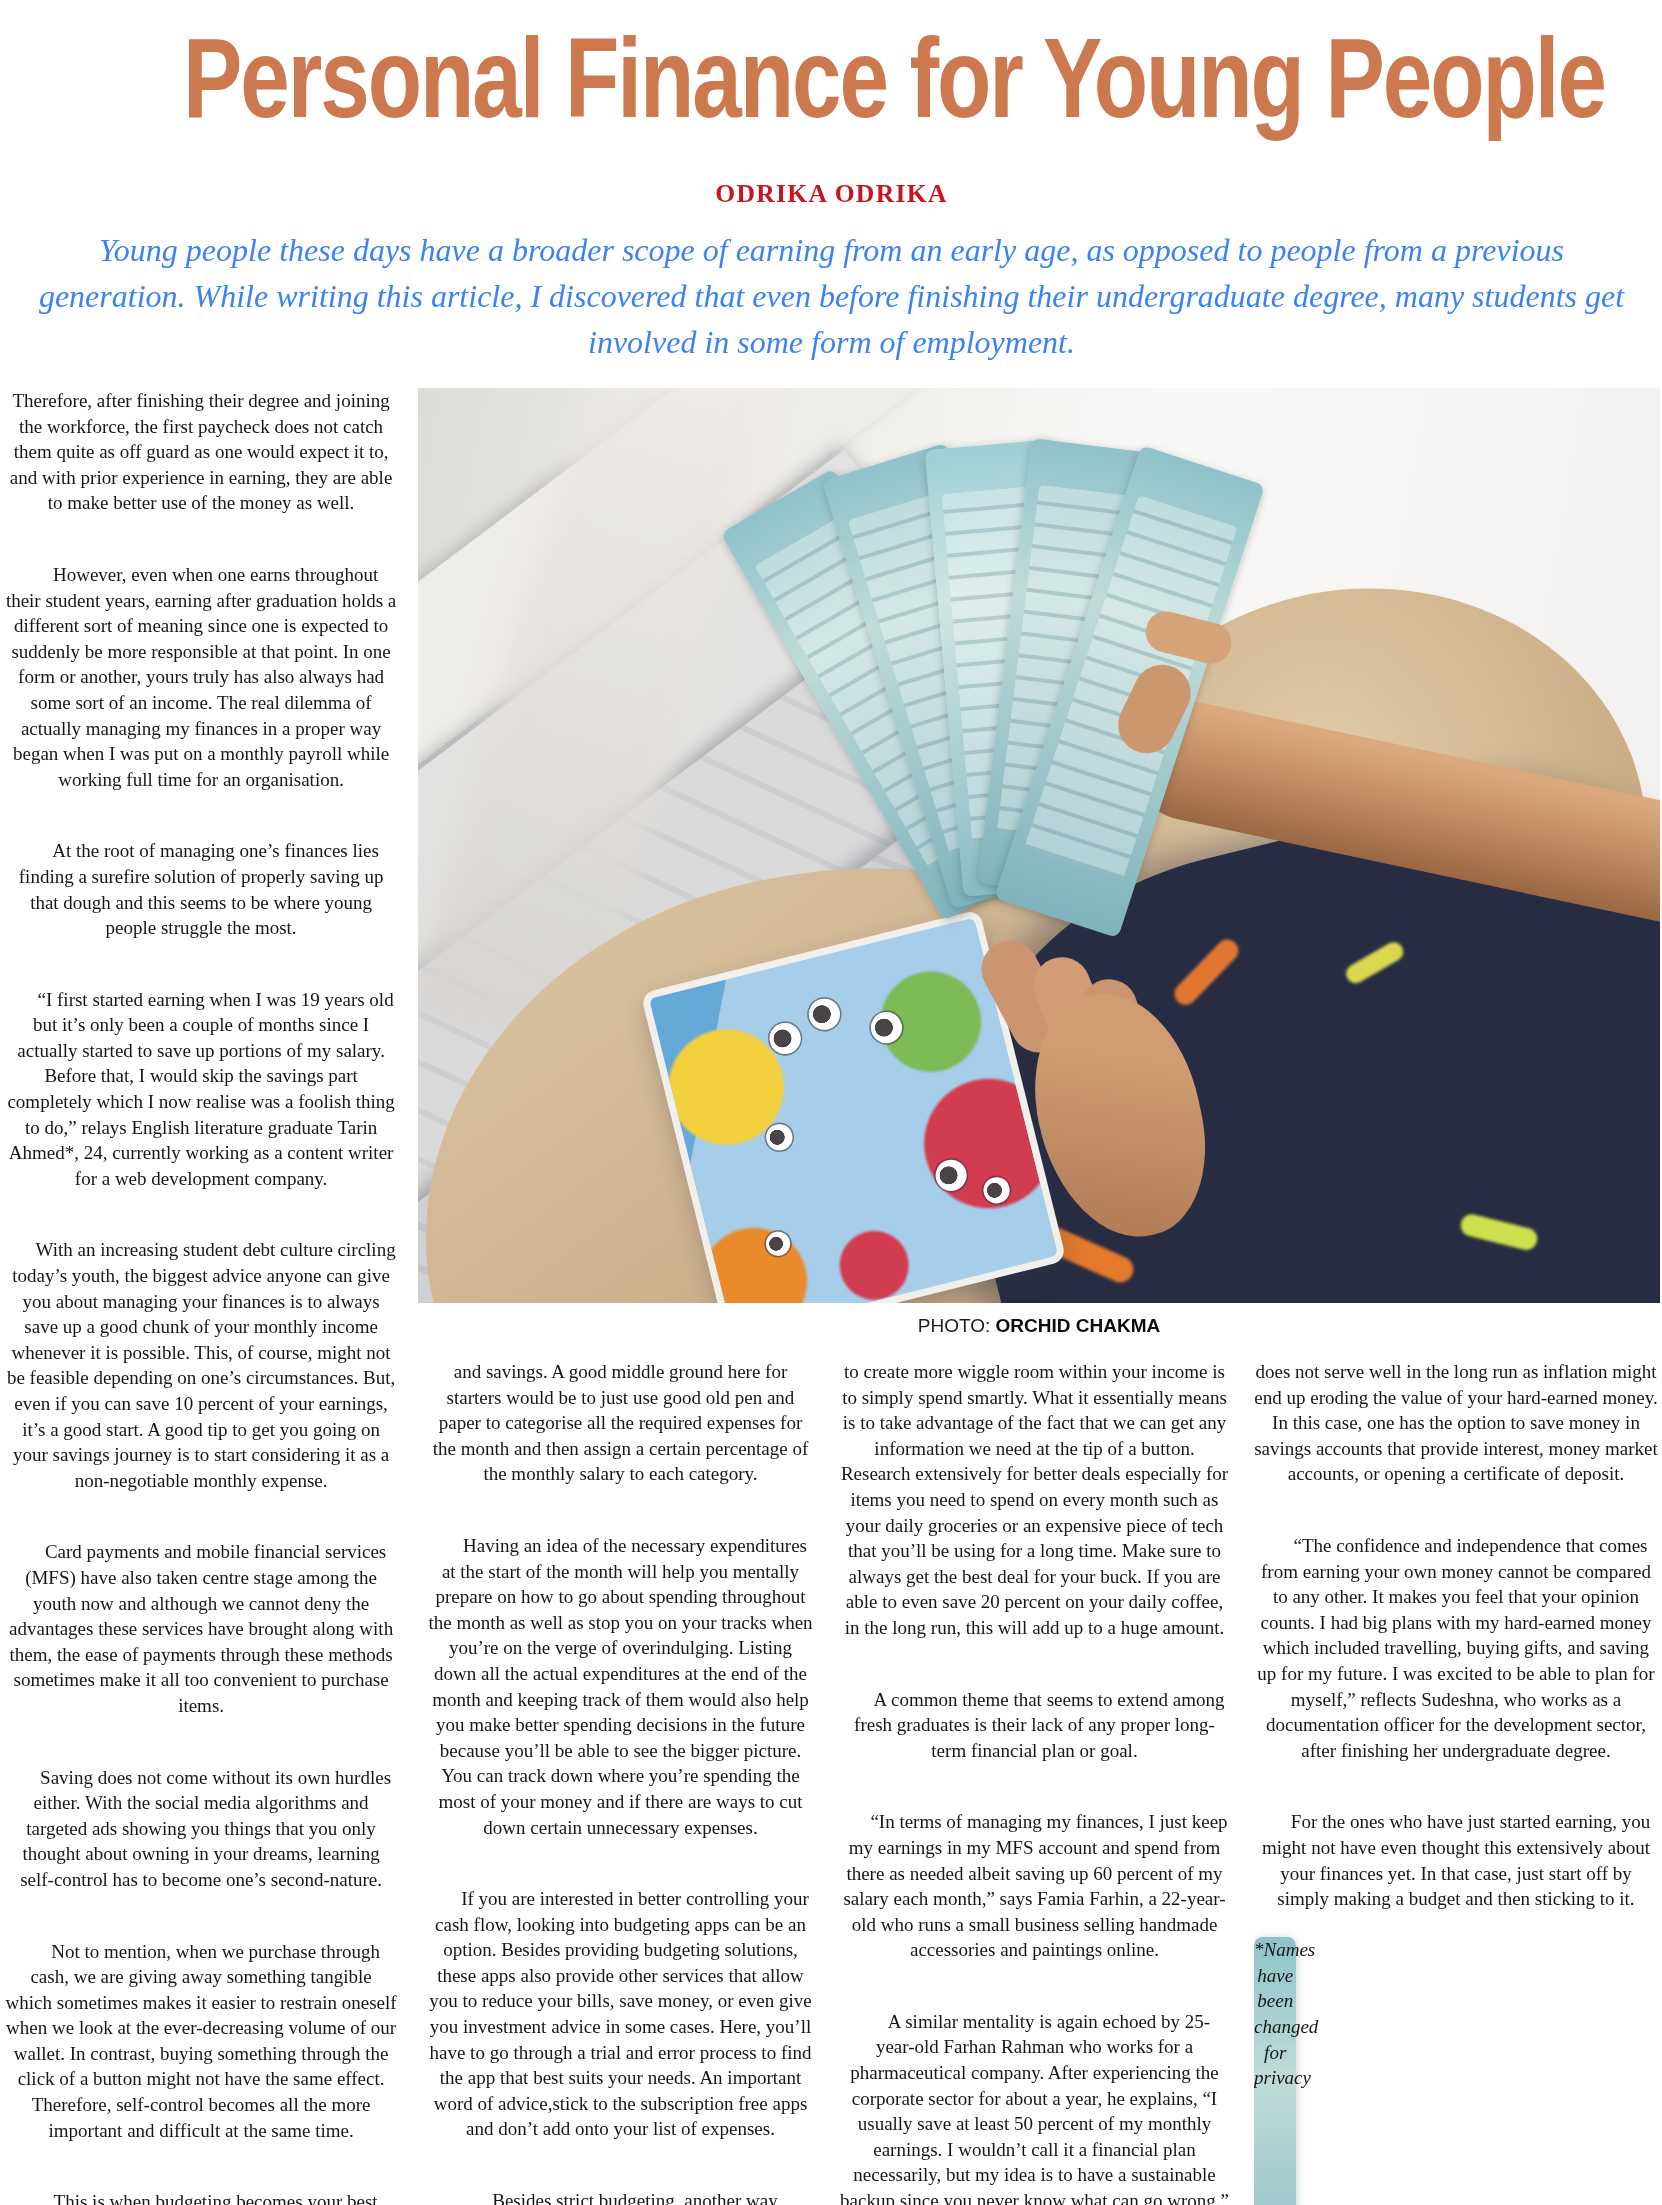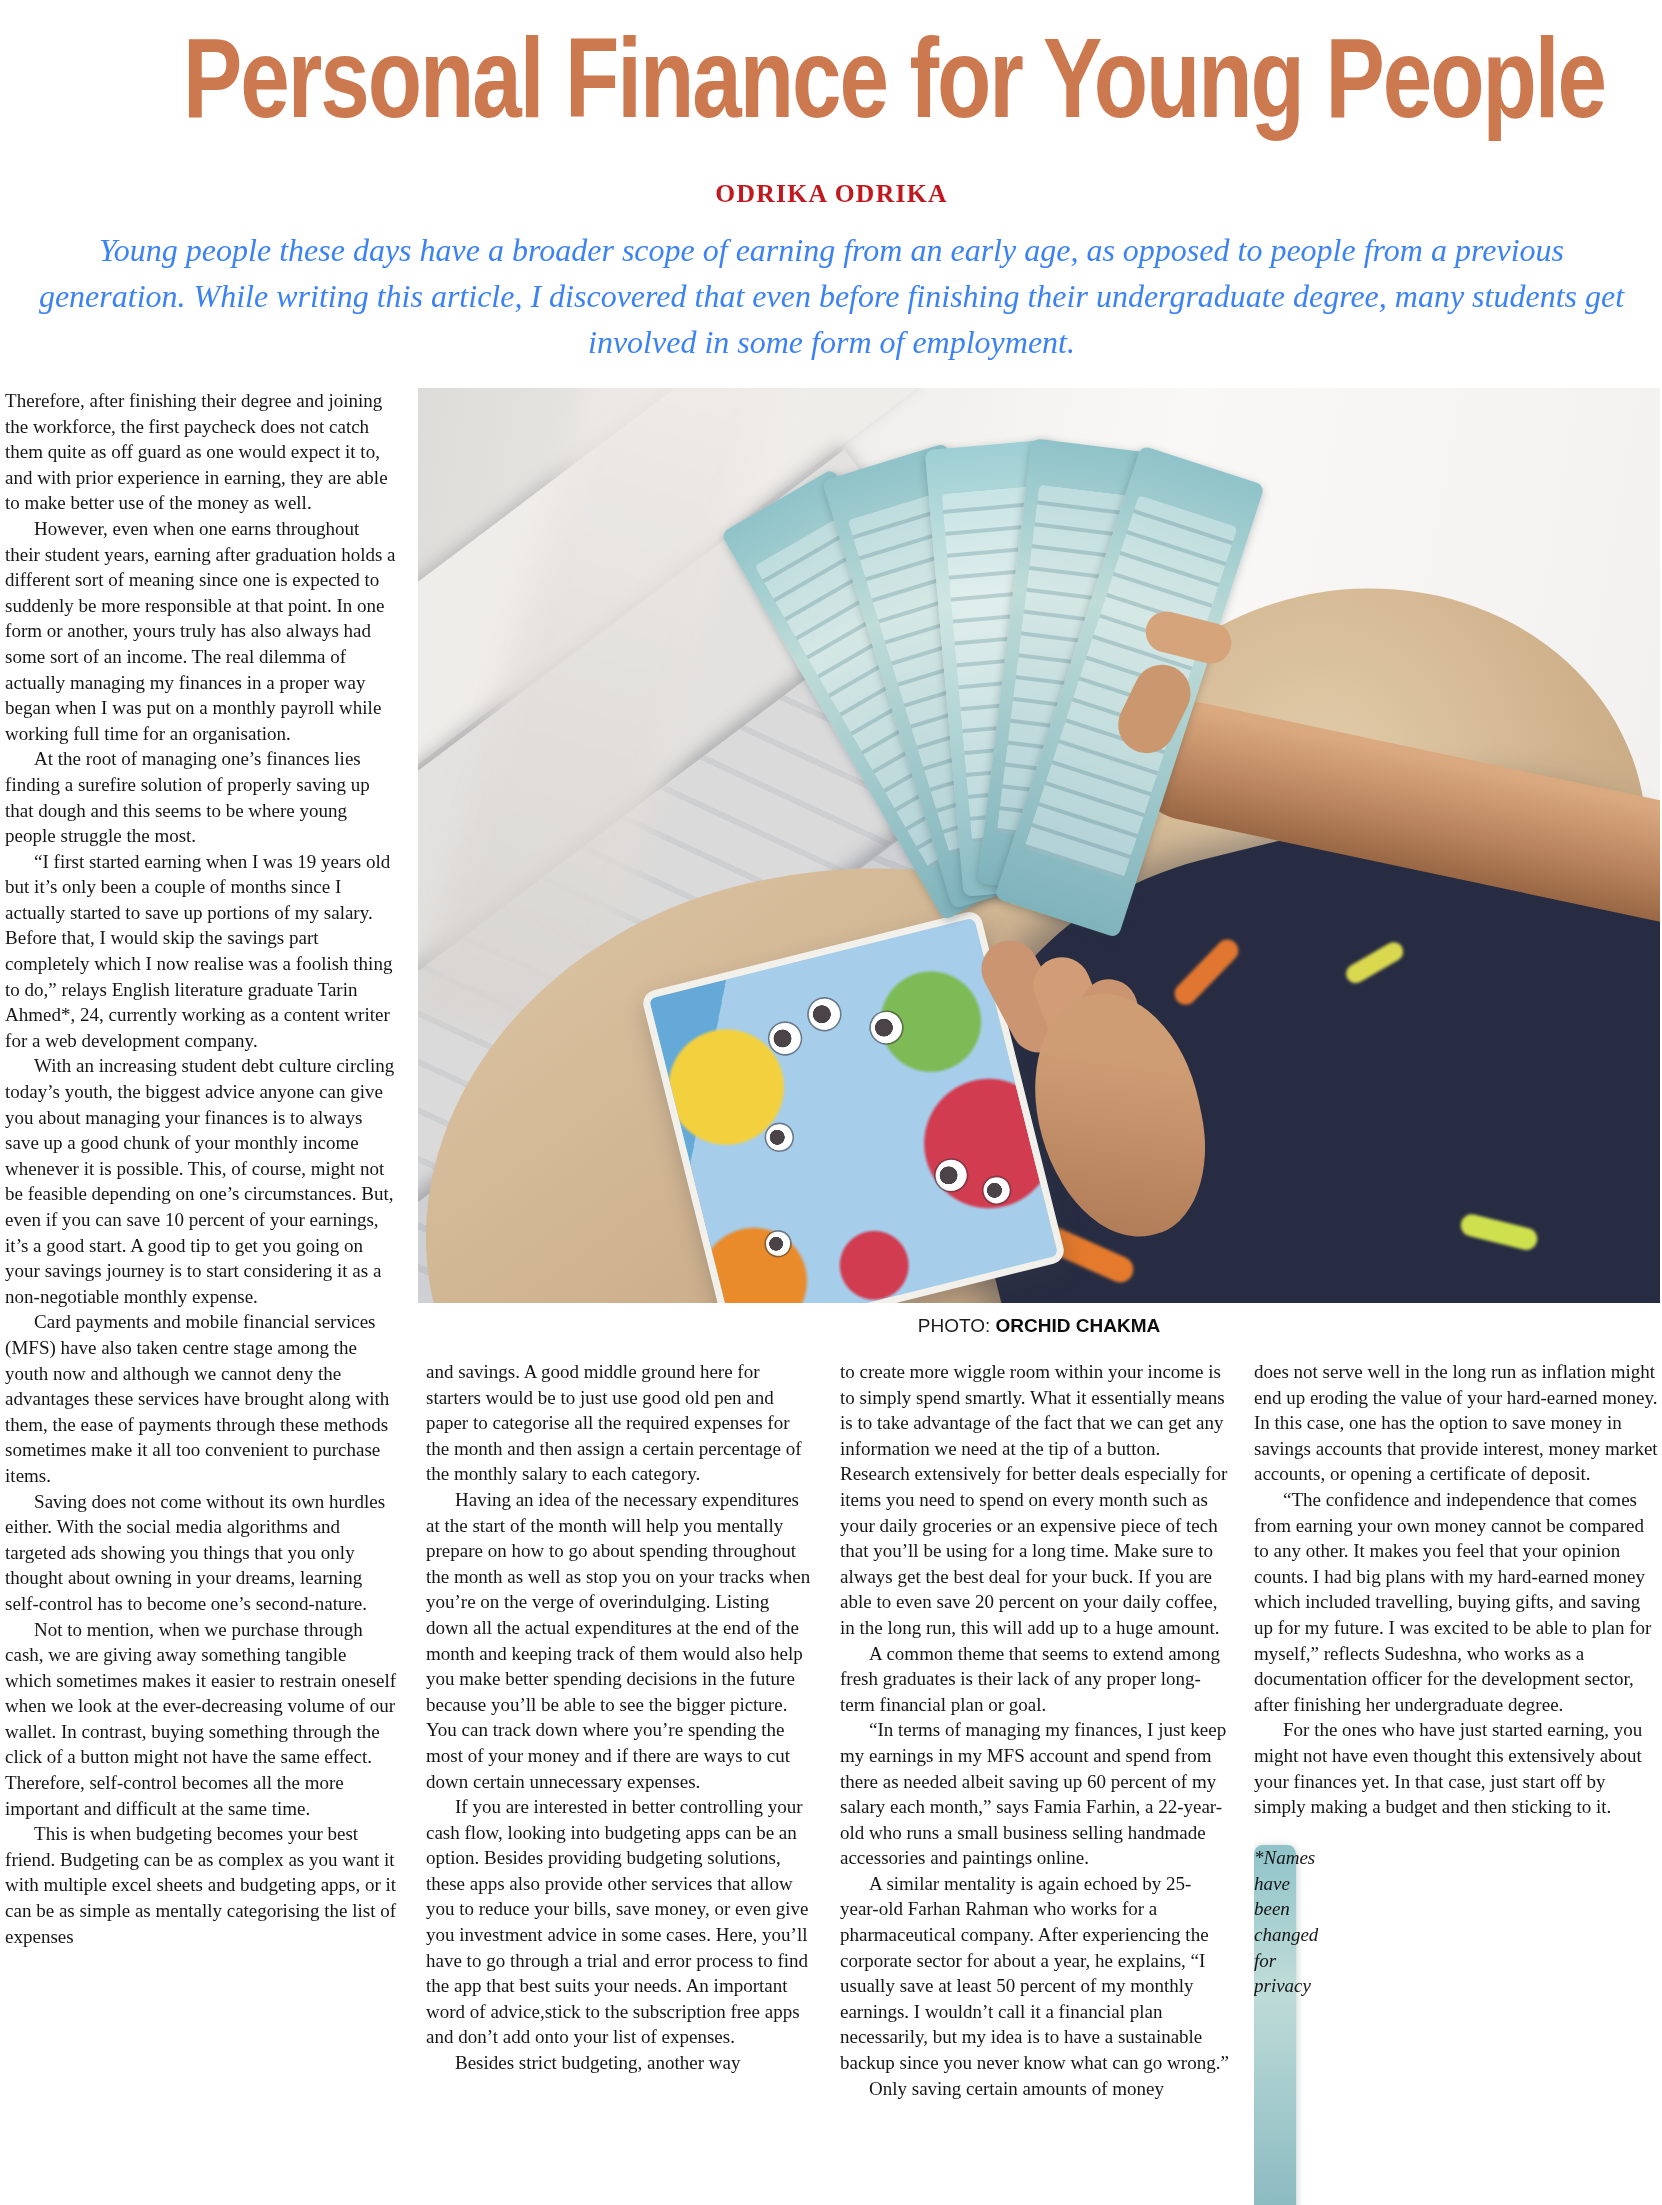--- a/index.html
+++ b/index.html
@@ -18,29 +18,29 @@
     position:absolute;left:0;right:0;top:179px;margin:0;text-align:center;
     font-family:"Liberation Serif",serif;font-weight:bold;
     font-size:25.6px;letter-spacing:1.3px;
   }
   .lede{
     position:absolute;left:38px;right:38px;top:227px;margin:0;text-align:center;
     font-style:italic;font-size:32px;line-height:1.44;
   }
   
   .col{
-    position:absolute;font-size:19px;line-height:25.6px;text-align:left;
+    position:absolute;font-size:19px;line-height:25.6px;text-align:center;
     hyphens:auto;-webkit-hyphens:auto;overflow:hidden;
   }
   .col-1{left:5.1px;top:388px;width:392px;height:1817px;}
   .col-2{left:426px;top:1359px;width:389px;height:846px;}
   .col-3{left:840px;top:1359px;width:389px;height:846px;}
   .col-4{left:1254px;top:1359px;width:404px;height:846px;}
   .para{margin:0;}
-  .para.indent{text-indent:29px;}
+  .para.indent{text-indent:29px;margin-top:46px;}
   .para.note{margin-top:25.6px;font-style:italic;}
   
   .credit{
     position:absolute;left:418px;top:1315px;width:1242px;text-align:center;
     font-family:"Liberation Sans",sans-serif;font-size:19px;color:#1c1c1c;
   }
   .credit b{font-weight:bold;color:#0d0d0d;}
   
   .photo{
     position:absolute;left:418px;top:388px;width:1242px;height:915px;

